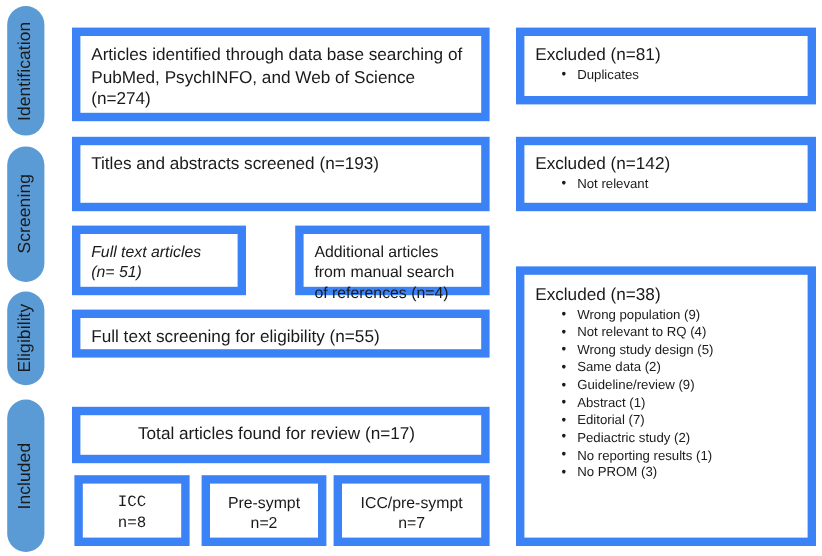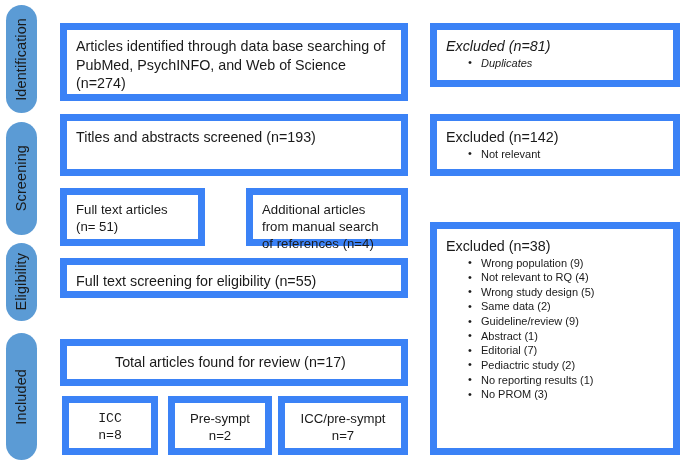--- a/index.html
+++ b/index.html
@@ -109,21 +109,21 @@
   </div>
 
   <div class="flow-box" style="left:60px; top:23px; width:348px; height:78px;">
     <div class="flow-text">Articles identified through data base searching of PubMed, PsychINFO, and Web of Science (n=274)</div>
   </div>
 
   <div class="flow-box" style="left:60px; top:114px; width:348px; height:62px;">
     <div class="flow-text">Titles and abstracts screened (n=193)</div>
   </div>
 
-  <div class="flow-box" style="left:60px; top:188px; width:145px; height:58px;">
+  <div class="flow-box" style="left:60px; top:188px; width:145px; height:58px;font-style:italic;">
     <div class="flow-text small">Full text articles
 (n= 51)</div>
   </div>
 
   <div class="flow-box" style="left:246px; top:188px; width:162px; height:58px;">
     <div class="flow-text small">Additional articles from manual search of references (n=4)</div>
   </div>
 
   <div class="flow-box" style="left:60px; top:258px; width:348px; height:40px;">
     <div class="flow-text">Full text screening for eligibility (n=55)</div>
@@ -141,21 +141,21 @@
   <div class="flow-box center" style="left:168px; top:396px; width:104px; height:59px; padding-top:8px;">
     <div class="flow-text small">Pre-sympt</div>
     <div class="flow-text small">n=2</div>
   </div>
 
   <div class="flow-box center" style="left:278px; top:396px; width:130px; height:59px; padding-top:8px;">
     <div class="flow-text small">ICC/pre-sympt</div>
     <div class="flow-text small">n=7</div>
   </div>
 
-  <div class="flow-box" style="left:430px; top:23px; width:250px; height:64px;font-style:italic;">
+  <div class="flow-box" style="left:430px; top:23px; width:250px; height:64px;">
     <div class="excl-head">Excluded (n=81)</div>
     <ul class="excl-list">
       <li>Duplicates</li>
     </ul>
   </div>
 
   <div class="flow-box" style="left:430px; top:114px; width:250px; height:62px;">
     <div class="excl-head">Excluded (n=142)</div>
     <ul class="excl-list">
       <li>Not relevant</li>

